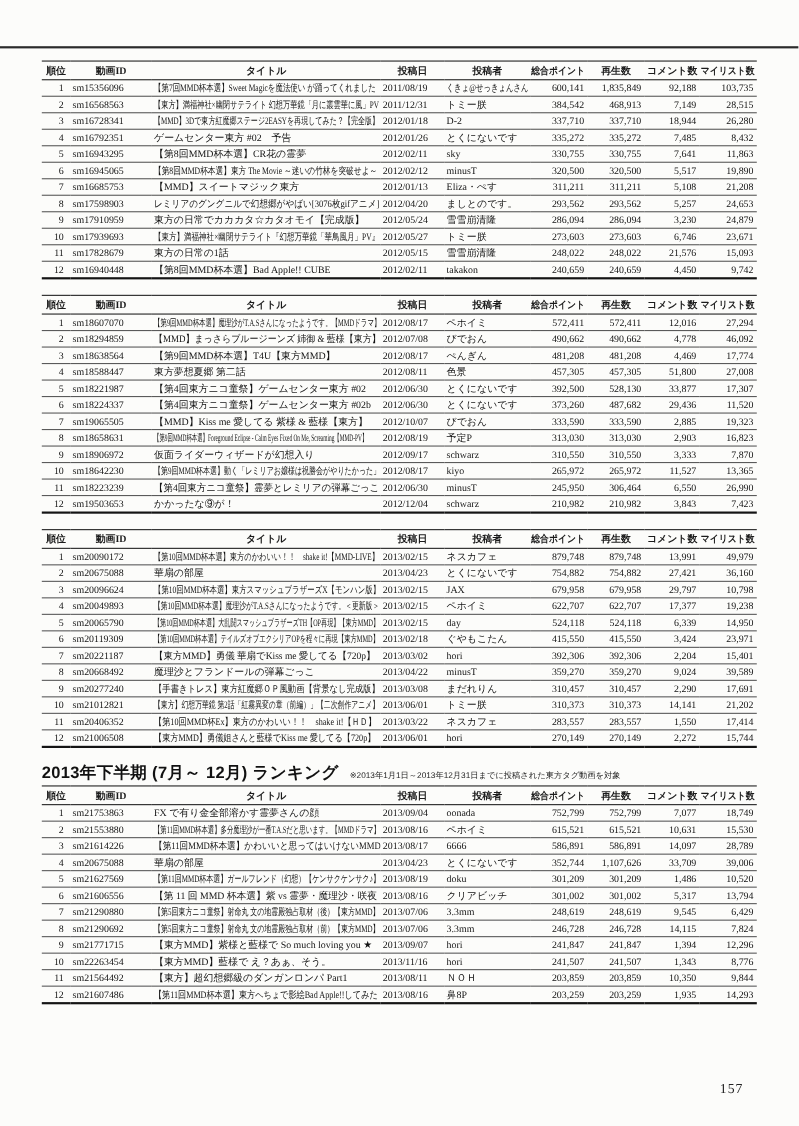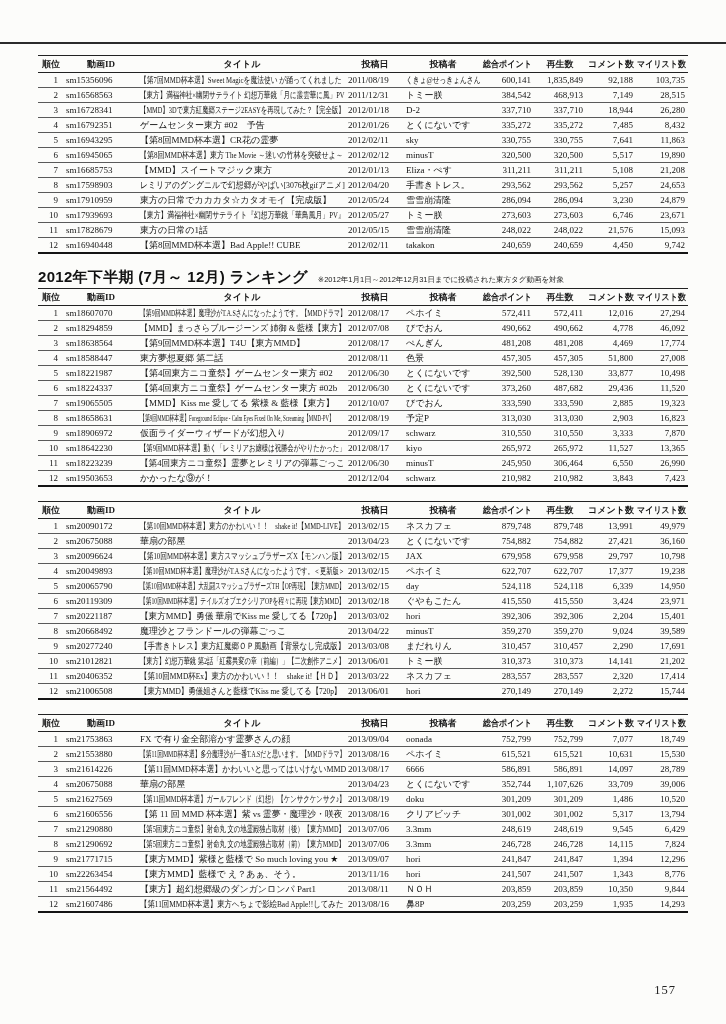--- a/index.html
+++ b/index.html
@@ -163,21 +163,21 @@
                 <td class="c5"><span class="fit">311,211</span></td>
                 <td class="c6"><span class="fit">311,211</span></td>
                 <td class="c7"><span class="fit">5,108</span></td>
                 <td class="c8"><span class="fit">21,208</span></td>
               </tr>
               <tr>
                 <td class="c0"><span class="fit">8</span></td>
                 <td class="c1"><span class="fit">sm17598903</span></td>
                 <td class="c2"><span class="fit" style="transform: scaleX(0.868644);">レミリアのグングニルで幻想郷がやばい[3076枚gifアニメ]</span></td>
                 <td class="c3"><span class="fit">2012/04/20</span></td>
-                <td class="c4"><span class="fit">手書きトレス。</span></td>
+                <td class="c4"><span class="fit">ましとのです。</span></td>
                 <td class="c5"><span class="fit">293,562</span></td>
                 <td class="c6"><span class="fit">293,562</span></td>
                 <td class="c7"><span class="fit">5,257</span></td>
                 <td class="c8"><span class="fit">24,653</span></td>
               </tr>
               <tr>
                 <td class="c0"><span class="fit">9</span></td>
                 <td class="c1"><span class="fit">sm17910959</span></td>
                 <td class="c2"><span class="fit">東方の日常でカカカタ☆カタオモイ【完成版】</span></td>
                 <td class="c3"><span class="fit">2012/05/24</span></td>
@@ -212,186 +212,20 @@
               <tr>
                 <td class="c0"><span class="fit">12</span></td>
                 <td class="c1"><span class="fit">sm16940448</span></td>
                 <td class="c2"><span class="fit">【第8回MMD杯本選】Bad Apple!! CUBE</span></td>
                 <td class="c3"><span class="fit">2012/02/11</span></td>
                 <td class="c4"><span class="fit">takakon</span></td>
                 <td class="c5"><span class="fit">240,659</span></td>
                 <td class="c6"><span class="fit">240,659</span></td>
                 <td class="c7"><span class="fit">4,450</span></td>
                 <td class="c8"><span class="fit">9,742</span></td>
-              </tr>
-            </tbody>
-  </table>
-</section>
-<section class="rank-section">
-  <div class="sec-head">
-    <h2 class="sec-title">2012年下半期 (7月～ 12月) ランキング</h2>
-    <span class="sec-note">※2012年1月1日～2012年12月31日までに投稿された東方タグ動画を対象</span>
-  </div>
-  <table class="rank-table">
-    <colgroup>
-              <col style="width:26px">
-              <col style="width:74px">
-              <col style="width:208px">
-              <col style="width:58px">
-              <col style="width:78px">
-              <col style="width:52px">
-              <col style="width:52px">
-              <col style="width:50px">
-              <col style="width:52px">
-            </colgroup>
-    <thead>
-              <tr>
-                <th class="c0"><span class="fit">順位</span></th>
-                <th class="c1"><span class="fit">動画ID</span></th>
-                <th class="c2"><span class="fit">タイトル</span></th>
-                <th class="c3"><span class="fit">投稿日</span></th>
-                <th class="c4"><span class="fit">投稿者</span></th>
-                <th class="c5"><span class="fit" style="transform: scaleX(0.890909);">総合ポイント</span></th>
-                <th class="c6"><span class="fit">再生数</span></th>
-                <th class="c7"><span class="fit">コメント数</span></th>
-                <th class="c8"><span class="fit" style="transform: scaleX(0.890909);">マイリスト数</span></th>
-              </tr>
-            </thead>
-    <tbody>
-              <tr>
-                <td class="c0"><span class="fit">1</span></td>
-                <td class="c1"><span class="fit">sm18607070</span></td>
-                <td class="c2"><span class="fit" style="transform: scaleX(0.650794);">【第9回MMD杯本選】魔理沙がT.A.Sさんになったようです。【MMDドラマ】</span></td>
-                <td class="c3"><span class="fit">2012/08/17</span></td>
-                <td class="c4"><span class="fit">ペホイミ</span></td>
-                <td class="c5"><span class="fit">572,411</span></td>
-                <td class="c6"><span class="fit">572,411</span></td>
-                <td class="c7"><span class="fit">12,016</span></td>
-                <td class="c8"><span class="fit">27,294</span></td>
-              </tr>
-              <tr>
-                <td class="c0"><span class="fit">2</span></td>
-                <td class="c1"><span class="fit">sm18294859</span></td>
-                <td class="c2"><span class="fit" style="transform: scaleX(0.90708);">【MMD】まっさらブルージーンズ 姉御 &amp; 藍様【東方】</span></td>
-                <td class="c3"><span class="fit">2012/07/08</span></td>
-                <td class="c4"><span class="fit">びでおん</span></td>
-                <td class="c5"><span class="fit">490,662</span></td>
-                <td class="c6"><span class="fit">490,662</span></td>
-                <td class="c7"><span class="fit">4,778</span></td>
-                <td class="c8"><span class="fit">46,092</span></td>
-              </tr>
-              <tr>
-                <td class="c0"><span class="fit">3</span></td>
-                <td class="c1"><span class="fit">sm18638564</span></td>
-                <td class="c2"><span class="fit">【第9回MMD杯本選】T4U【東方MMD】</span></td>
-                <td class="c3"><span class="fit">2012/08/17</span></td>
-                <td class="c4"><span class="fit">ぺんぎん</span></td>
-                <td class="c5"><span class="fit">481,208</span></td>
-                <td class="c6"><span class="fit">481,208</span></td>
-                <td class="c7"><span class="fit">4,469</span></td>
-                <td class="c8"><span class="fit">17,774</span></td>
-              </tr>
-              <tr>
-                <td class="c0"><span class="fit">4</span></td>
-                <td class="c1"><span class="fit">sm18588447</span></td>
-                <td class="c2"><span class="fit">東方夢想夏郷 第二話</span></td>
-                <td class="c3"><span class="fit">2012/08/11</span></td>
-                <td class="c4"><span class="fit">色景</span></td>
-                <td class="c5"><span class="fit">457,305</span></td>
-                <td class="c6"><span class="fit">457,305</span></td>
-                <td class="c7"><span class="fit">51,800</span></td>
-                <td class="c8"><span class="fit">27,008</span></td>
-              </tr>
-              <tr>
-                <td class="c0"><span class="fit">5</span></td>
-                <td class="c1"><span class="fit">sm18221987</span></td>
-                <td class="c2"><span class="fit">【第4回東方ニコ童祭】ゲームセンター東方 #02</span></td>
-                <td class="c3"><span class="fit">2012/06/30</span></td>
-                <td class="c4"><span class="fit">とくにないです</span></td>
-                <td class="c5"><span class="fit">392,500</span></td>
-                <td class="c6"><span class="fit">528,130</span></td>
-                <td class="c7"><span class="fit">33,877</span></td>
-                <td class="c8"><span class="fit">10,498</span></td>
-              </tr>
-              <tr>
-                <td class="c0"><span class="fit">6</span></td>
-                <td class="c1"><span class="fit">sm18224337</span></td>
-                <td class="c2"><span class="fit">【第4回東方ニコ童祭】ゲームセンター東方 #02b</span></td>
-                <td class="c3"><span class="fit">2012/06/30</span></td>
-                <td class="c4"><span class="fit">とくにないです</span></td>
-                <td class="c5"><span class="fit">373,260</span></td>
-                <td class="c6"><span class="fit">487,682</span></td>
-                <td class="c7"><span class="fit">29,436</span></td>
-                <td class="c8"><span class="fit">11,520</span></td>
-              </tr>
-              <tr>
-                <td class="c0"><span class="fit">7</span></td>
-                <td class="c1"><span class="fit">sm19065505</span></td>
-                <td class="c2"><span class="fit">【MMD】Kiss me 愛してる 紫様 &amp; 藍様【東方】</span></td>
-                <td class="c3"><span class="fit">2012/10/07</span></td>
-                <td class="c4"><span class="fit">びでおん</span></td>
-                <td class="c5"><span class="fit">333,590</span></td>
-                <td class="c6"><span class="fit">333,590</span></td>
-                <td class="c7"><span class="fit">2,885</span></td>
-                <td class="c8"><span class="fit">19,323</span></td>
-              </tr>
-              <tr>
-                <td class="c0"><span class="fit">8</span></td>
-                <td class="c1"><span class="fit">sm18658631</span></td>
-                <td class="c2"><span class="fit" style="transform: scaleX(0.545213);">【第9回MMD杯本選】Foreground Eclipse - Calm Eyes Fixed On Me, Screaming【MMD-PV】</span></td>
-                <td class="c3"><span class="fit">2012/08/19</span></td>
-                <td class="c4"><span class="fit">予定P</span></td>
-                <td class="c5"><span class="fit">313,030</span></td>
-                <td class="c6"><span class="fit">313,030</span></td>
-                <td class="c7"><span class="fit">2,903</span></td>
-                <td class="c8"><span class="fit">16,823</span></td>
-              </tr>
-              <tr>
-                <td class="c0"><span class="fit">9</span></td>
-                <td class="c1"><span class="fit">sm18906972</span></td>
-                <td class="c2"><span class="fit">仮面ライダーウィザードが幻想入り</span></td>
-                <td class="c3"><span class="fit">2012/09/17</span></td>
-                <td class="c4"><span class="fit">schwarz</span></td>
-                <td class="c5"><span class="fit">310,550</span></td>
-                <td class="c6"><span class="fit">310,550</span></td>
-                <td class="c7"><span class="fit">3,333</span></td>
-                <td class="c8"><span class="fit">7,870</span></td>
-              </tr>
-              <tr>
-                <td class="c0"><span class="fit">10</span></td>
-                <td class="c1"><span class="fit">sm18642230</span></td>
-                <td class="c2"><span class="fit" style="transform: scaleX(0.706897);">【第9回MMD杯本選】動く「レミリアお嬢様は祝勝会がやりたかった」</span></td>
-                <td class="c3"><span class="fit">2012/08/17</span></td>
-                <td class="c4"><span class="fit">kiyo</span></td>
-                <td class="c5"><span class="fit">265,972</span></td>
-                <td class="c6"><span class="fit">265,972</span></td>
-                <td class="c7"><span class="fit">11,527</span></td>
-                <td class="c8"><span class="fit">13,365</span></td>
-              </tr>
-              <tr>
-                <td class="c0"><span class="fit">11</span></td>
-                <td class="c1"><span class="fit">sm18223239</span></td>
-                <td class="c2"><span class="fit" style="transform: scaleX(0.957944);">【第4回東方ニコ童祭】霊夢とレミリアの弾幕ごっこ</span></td>
-                <td class="c3"><span class="fit">2012/06/30</span></td>
-                <td class="c4"><span class="fit">minusT</span></td>
-                <td class="c5"><span class="fit">245,950</span></td>
-                <td class="c6"><span class="fit">306,464</span></td>
-                <td class="c7"><span class="fit">6,550</span></td>
-                <td class="c8"><span class="fit">26,990</span></td>
-              </tr>
-              <tr>
-                <td class="c0"><span class="fit">12</span></td>
-                <td class="c1"><span class="fit">sm19503653</span></td>
-                <td class="c2"><span class="fit">かかったな⑨が！</span></td>
-                <td class="c3"><span class="fit">2012/12/04</span></td>
-                <td class="c4"><span class="fit">schwarz</span></td>
-                <td class="c5"><span class="fit">210,982</span></td>
-                <td class="c6"><span class="fit">210,982</span></td>
-                <td class="c7"><span class="fit">3,843</span></td>
-                <td class="c8"><span class="fit">7,423</span></td>
               </tr>
             </tbody>
   </table>
 </section>
 <section class="rank-section">
   <table class="rank-table">
     <colgroup>
               <col style="width:26px">
               <col style="width:74px">
               <col style="width:208px">
@@ -411,149 +245,149 @@
                 <th class="c4"><span class="fit">投稿者</span></th>
                 <th class="c5"><span class="fit" style="transform: scaleX(0.890909);">総合ポイント</span></th>
                 <th class="c6"><span class="fit">再生数</span></th>
                 <th class="c7"><span class="fit">コメント数</span></th>
                 <th class="c8"><span class="fit" style="transform: scaleX(0.890909);">マイリスト数</span></th>
               </tr>
             </thead>
     <tbody>
               <tr>
                 <td class="c0"><span class="fit">1</span></td>
-                <td class="c1"><span class="fit">sm20090172</span></td>
-                <td class="c2"><span class="fit" style="transform: scaleX(0.729537);">【第10回MMD杯本選】東方のかわいい！！　shake it!【MMD-LIVE】</span></td>
-                <td class="c3"><span class="fit">2013/02/15</span></td>
-                <td class="c4"><span class="fit">ネスカフェ</span></td>
-                <td class="c5"><span class="fit">879,748</span></td>
-                <td class="c6"><span class="fit">879,748</span></td>
-                <td class="c7"><span class="fit">13,991</span></td>
-                <td class="c8"><span class="fit">49,979</span></td>
+                <td class="c1"><span class="fit">sm18607070</span></td>
+                <td class="c2"><span class="fit" style="transform: scaleX(0.650794);">【第9回MMD杯本選】魔理沙がT.A.Sさんになったようです。【MMDドラマ】</span></td>
+                <td class="c3"><span class="fit">2012/08/17</span></td>
+                <td class="c4"><span class="fit">ペホイミ</span></td>
+                <td class="c5"><span class="fit">572,411</span></td>
+                <td class="c6"><span class="fit">572,411</span></td>
+                <td class="c7"><span class="fit">12,016</span></td>
+                <td class="c8"><span class="fit">27,294</span></td>
               </tr>
               <tr>
                 <td class="c0"><span class="fit">2</span></td>
-                <td class="c1"><span class="fit">sm20675088</span></td>
-                <td class="c2"><span class="fit">華扇の部屋</span></td>
-                <td class="c3"><span class="fit">2013/04/23</span></td>
+                <td class="c1"><span class="fit">sm18294859</span></td>
+                <td class="c2"><span class="fit" style="transform: scaleX(0.90708);">【MMD】まっさらブルージーンズ 姉御 &amp; 藍様【東方】</span></td>
+                <td class="c3"><span class="fit">2012/07/08</span></td>
+                <td class="c4"><span class="fit">びでおん</span></td>
+                <td class="c5"><span class="fit">490,662</span></td>
+                <td class="c6"><span class="fit">490,662</span></td>
+                <td class="c7"><span class="fit">4,778</span></td>
+                <td class="c8"><span class="fit">46,092</span></td>
+              </tr>
+              <tr>
+                <td class="c0"><span class="fit">3</span></td>
+                <td class="c1"><span class="fit">sm18638564</span></td>
+                <td class="c2"><span class="fit">【第9回MMD杯本選】T4U【東方MMD】</span></td>
+                <td class="c3"><span class="fit">2012/08/17</span></td>
+                <td class="c4"><span class="fit">ぺんぎん</span></td>
+                <td class="c5"><span class="fit">481,208</span></td>
+                <td class="c6"><span class="fit">481,208</span></td>
+                <td class="c7"><span class="fit">4,469</span></td>
+                <td class="c8"><span class="fit">17,774</span></td>
+              </tr>
+              <tr>
+                <td class="c0"><span class="fit">4</span></td>
+                <td class="c1"><span class="fit">sm18588447</span></td>
+                <td class="c2"><span class="fit">東方夢想夏郷 第二話</span></td>
+                <td class="c3"><span class="fit">2012/08/11</span></td>
+                <td class="c4"><span class="fit">色景</span></td>
+                <td class="c5"><span class="fit">457,305</span></td>
+                <td class="c6"><span class="fit">457,305</span></td>
+                <td class="c7"><span class="fit">51,800</span></td>
+                <td class="c8"><span class="fit">27,008</span></td>
+              </tr>
+              <tr>
+                <td class="c0"><span class="fit">5</span></td>
+                <td class="c1"><span class="fit">sm18221987</span></td>
+                <td class="c2"><span class="fit">【第4回東方ニコ童祭】ゲームセンター東方 #02</span></td>
+                <td class="c3"><span class="fit">2012/06/30</span></td>
                 <td class="c4"><span class="fit">とくにないです</span></td>
-                <td class="c5"><span class="fit">754,882</span></td>
-                <td class="c6"><span class="fit">754,882</span></td>
-                <td class="c7"><span class="fit">27,421</span></td>
-                <td class="c8"><span class="fit">36,160</span></td>
-              </tr>
-              <tr>
-                <td class="c0"><span class="fit">3</span></td>
-                <td class="c1"><span class="fit">sm20096624</span></td>
-                <td class="c2"><span class="fit" style="transform: scaleX(0.748175);">【第10回MMD杯本選】東方スマッシュブラザーズX【モンハン版】</span></td>
-                <td class="c3"><span class="fit">2013/02/15</span></td>
-                <td class="c4"><span class="fit">JAX</span></td>
-                <td class="c5"><span class="fit">679,958</span></td>
-                <td class="c6"><span class="fit">679,958</span></td>
-                <td class="c7"><span class="fit">29,797</span></td>
-                <td class="c8"><span class="fit">10,798</span></td>
-              </tr>
-              <tr>
-                <td class="c0"><span class="fit">4</span></td>
-                <td class="c1"><span class="fit">sm20049893</span></td>
-                <td class="c2"><span class="fit" style="transform: scaleX(0.687919);">【第10回MMD杯本選】魔理沙がT.A.Sさんになったようです。＜更新版＞</span></td>
-                <td class="c3"><span class="fit">2013/02/15</span></td>
-                <td class="c4"><span class="fit">ペホイミ</span></td>
-                <td class="c5"><span class="fit">622,707</span></td>
-                <td class="c6"><span class="fit">622,707</span></td>
-                <td class="c7"><span class="fit">17,377</span></td>
-                <td class="c8"><span class="fit">19,238</span></td>
-              </tr>
-              <tr>
-                <td class="c0"><span class="fit">5</span></td>
-                <td class="c1"><span class="fit">sm20065790</span></td>
-                <td class="c2"><span class="fit" style="transform: scaleX(0.61747);">【第10回MMD杯本選】大乱闘スマッシュブラザーズTH【OP再現】【東方MMD】</span></td>
-                <td class="c3"><span class="fit">2013/02/15</span></td>
-                <td class="c4"><span class="fit">day</span></td>
-                <td class="c5"><span class="fit">524,118</span></td>
-                <td class="c6"><span class="fit">524,118</span></td>
-                <td class="c7"><span class="fit">6,339</span></td>
-                <td class="c8"><span class="fit">14,950</span></td>
+                <td class="c5"><span class="fit">392,500</span></td>
+                <td class="c6"><span class="fit">528,130</span></td>
+                <td class="c7"><span class="fit">33,877</span></td>
+                <td class="c8"><span class="fit">17,307</span></td>
               </tr>
               <tr>
                 <td class="c0"><span class="fit">6</span></td>
-                <td class="c1"><span class="fit">sm20119309</span></td>
-                <td class="c2"><span class="fit" style="transform: scaleX(0.638629);">【第10回MMD杯本選】テイルズオブエクシリアOPを程々に再現【東方MMD】</span></td>
-                <td class="c3"><span class="fit">2013/02/18</span></td>
-                <td class="c4"><span class="fit">ぐやもこたん</span></td>
-                <td class="c5"><span class="fit">415,550</span></td>
-                <td class="c6"><span class="fit">415,550</span></td>
-                <td class="c7"><span class="fit">3,424</span></td>
-                <td class="c8"><span class="fit">23,971</span></td>
+                <td class="c1"><span class="fit">sm18224337</span></td>
+                <td class="c2"><span class="fit">【第4回東方ニコ童祭】ゲームセンター東方 #02b</span></td>
+                <td class="c3"><span class="fit">2012/06/30</span></td>
+                <td class="c4"><span class="fit">とくにないです</span></td>
+                <td class="c5"><span class="fit">373,260</span></td>
+                <td class="c6"><span class="fit">487,682</span></td>
+                <td class="c7"><span class="fit">29,436</span></td>
+                <td class="c8"><span class="fit">11,520</span></td>
               </tr>
               <tr>
                 <td class="c0"><span class="fit">7</span></td>
-                <td class="c1"><span class="fit">sm20221187</span></td>
-                <td class="c2"><span class="fit" style="transform: scaleX(0.957944);">【東方MMD】勇儀 華扇でKiss me 愛してる【720p】</span></td>
-                <td class="c3"><span class="fit">2013/03/02</span></td>
-                <td class="c4"><span class="fit">hori</span></td>
-                <td class="c5"><span class="fit">392,306</span></td>
-                <td class="c6"><span class="fit">392,306</span></td>
-                <td class="c7"><span class="fit">2,204</span></td>
-                <td class="c8"><span class="fit">15,401</span></td>
+                <td class="c1"><span class="fit">sm19065505</span></td>
+                <td class="c2"><span class="fit">【MMD】Kiss me 愛してる 紫様 &amp; 藍様【東方】</span></td>
+                <td class="c3"><span class="fit">2012/10/07</span></td>
+                <td class="c4"><span class="fit">びでおん</span></td>
+                <td class="c5"><span class="fit">333,590</span></td>
+                <td class="c6"><span class="fit">333,590</span></td>
+                <td class="c7"><span class="fit">2,885</span></td>
+                <td class="c8"><span class="fit">19,323</span></td>
               </tr>
               <tr>
                 <td class="c0"><span class="fit">8</span></td>
-                <td class="c1"><span class="fit">sm20668492</span></td>
-                <td class="c2"><span class="fit">魔理沙とフランドールの弾幕ごっこ</span></td>
-                <td class="c3"><span class="fit">2013/04/22</span></td>
+                <td class="c1"><span class="fit">sm18658631</span></td>
+                <td class="c2"><span class="fit" style="transform: scaleX(0.545213);">【第9回MMD杯本選】Foreground Eclipse - Calm Eyes Fixed On Me, Screaming【MMD-PV】</span></td>
+                <td class="c3"><span class="fit">2012/08/19</span></td>
+                <td class="c4"><span class="fit">予定P</span></td>
+                <td class="c5"><span class="fit">313,030</span></td>
+                <td class="c6"><span class="fit">313,030</span></td>
+                <td class="c7"><span class="fit">2,903</span></td>
+                <td class="c8"><span class="fit">16,823</span></td>
+              </tr>
+              <tr>
+                <td class="c0"><span class="fit">9</span></td>
+                <td class="c1"><span class="fit">sm18906972</span></td>
+                <td class="c2"><span class="fit">仮面ライダーウィザードが幻想入り</span></td>
+                <td class="c3"><span class="fit">2012/09/17</span></td>
+                <td class="c4"><span class="fit">schwarz</span></td>
+                <td class="c5"><span class="fit">310,550</span></td>
+                <td class="c6"><span class="fit">310,550</span></td>
+                <td class="c7"><span class="fit">3,333</span></td>
+                <td class="c8"><span class="fit">7,870</span></td>
+              </tr>
+              <tr>
+                <td class="c0"><span class="fit">10</span></td>
+                <td class="c1"><span class="fit">sm18642230</span></td>
+                <td class="c2"><span class="fit" style="transform: scaleX(0.706897);">【第9回MMD杯本選】動く「レミリアお嬢様は祝勝会がやりたかった」</span></td>
+                <td class="c3"><span class="fit">2012/08/17</span></td>
+                <td class="c4"><span class="fit">kiyo</span></td>
+                <td class="c5"><span class="fit">265,972</span></td>
+                <td class="c6"><span class="fit">265,972</span></td>
+                <td class="c7"><span class="fit">11,527</span></td>
+                <td class="c8"><span class="fit">13,365</span></td>
+              </tr>
+              <tr>
+                <td class="c0"><span class="fit">11</span></td>
+                <td class="c1"><span class="fit">sm18223239</span></td>
+                <td class="c2"><span class="fit" style="transform: scaleX(0.957944);">【第4回東方ニコ童祭】霊夢とレミリアの弾幕ごっこ</span></td>
+                <td class="c3"><span class="fit">2012/06/30</span></td>
                 <td class="c4"><span class="fit">minusT</span></td>
-                <td class="c5"><span class="fit">359,270</span></td>
-                <td class="c6"><span class="fit">359,270</span></td>
-                <td class="c7"><span class="fit">9,024</span></td>
-                <td class="c8"><span class="fit">39,589</span></td>
-              </tr>
-              <tr>
-                <td class="c0"><span class="fit">9</span></td>
-                <td class="c1"><span class="fit">sm20277240</span></td>
-                <td class="c2"><span class="fit" style="transform: scaleX(0.840164);">【手書きトレス】東方紅魔郷ＯＰ風動画【背景なし完成版】</span></td>
-                <td class="c3"><span class="fit">2013/03/08</span></td>
-                <td class="c4"><span class="fit">まだれりん</span></td>
-                <td class="c5"><span class="fit">310,457</span></td>
-                <td class="c6"><span class="fit">310,457</span></td>
-                <td class="c7"><span class="fit">2,290</span></td>
-                <td class="c8"><span class="fit">17,691</span></td>
-              </tr>
-              <tr>
-                <td class="c0"><span class="fit">10</span></td>
-                <td class="c1"><span class="fit">sm21012821</span></td>
-                <td class="c2"><span class="fit" style="transform: scaleX(0.692568);">【東方】幻想万華鏡 第2話「紅霧異変の章（前編）」【二次創作アニメ】</span></td>
-                <td class="c3"><span class="fit">2013/06/01</span></td>
-                <td class="c4"><span class="fit">トミー朕</span></td>
-                <td class="c5"><span class="fit">310,373</span></td>
-                <td class="c6"><span class="fit">310,373</span></td>
-                <td class="c7"><span class="fit">14,141</span></td>
-                <td class="c8"><span class="fit">21,202</span></td>
-              </tr>
-              <tr>
-                <td class="c0"><span class="fit">11</span></td>
-                <td class="c1"><span class="fit">sm20406352</span></td>
-                <td class="c2"><span class="fit" style="transform: scaleX(0.826613);">【第10回MMD杯Ex】東方のかわいい！！　shake it!【ＨＤ】</span></td>
-                <td class="c3"><span class="fit">2013/03/22</span></td>
-                <td class="c4"><span class="fit">ネスカフェ</span></td>
-                <td class="c5"><span class="fit">283,557</span></td>
-                <td class="c6"><span class="fit">283,557</span></td>
-                <td class="c7"><span class="fit">2,320</span></td>
-                <td class="c8"><span class="fit">17,414</span></td>
+                <td class="c5"><span class="fit">245,950</span></td>
+                <td class="c6"><span class="fit">306,464</span></td>
+                <td class="c7"><span class="fit">6,550</span></td>
+                <td class="c8"><span class="fit">26,990</span></td>
               </tr>
               <tr>
                 <td class="c0"><span class="fit">12</span></td>
-                <td class="c1"><span class="fit">sm21006508</span></td>
-                <td class="c2"><span class="fit" style="transform: scaleX(0.823293);">【東方MMD】勇儀姐さんと藍様でKiss me 愛してる【720p】</span></td>
-                <td class="c3"><span class="fit">2013/06/01</span></td>
-                <td class="c4"><span class="fit">hori</span></td>
-                <td class="c5"><span class="fit">270,149</span></td>
-                <td class="c6"><span class="fit">270,149</span></td>
-                <td class="c7"><span class="fit">2,272</span></td>
-                <td class="c8"><span class="fit">15,744</span></td>
+                <td class="c1"><span class="fit">sm19503653</span></td>
+                <td class="c2"><span class="fit">かかったな⑨が！</span></td>
+                <td class="c3"><span class="fit">2012/12/04</span></td>
+                <td class="c4"><span class="fit">schwarz</span></td>
+                <td class="c5"><span class="fit">210,982</span></td>
+                <td class="c6"><span class="fit">210,982</span></td>
+                <td class="c7"><span class="fit">3,843</span></td>
+                <td class="c8"><span class="fit">7,423</span></td>
               </tr>
             </tbody>
   </table>
 </section>
 <section class="rank-section">
   <table class="rank-table">
     <colgroup>
               <col style="width:26px">
               <col style="width:74px">
               <col style="width:208px">
@@ -573,20 +407,186 @@
                 <th class="c4"><span class="fit">投稿者</span></th>
                 <th class="c5"><span class="fit" style="transform: scaleX(0.890909);">総合ポイント</span></th>
                 <th class="c6"><span class="fit">再生数</span></th>
                 <th class="c7"><span class="fit">コメント数</span></th>
                 <th class="c8"><span class="fit" style="transform: scaleX(0.890909);">マイリスト数</span></th>
               </tr>
             </thead>
     <tbody>
               <tr>
                 <td class="c0"><span class="fit">1</span></td>
+                <td class="c1"><span class="fit">sm20090172</span></td>
+                <td class="c2"><span class="fit" style="transform: scaleX(0.729537);">【第10回MMD杯本選】東方のかわいい！！　shake it!【MMD-LIVE】</span></td>
+                <td class="c3"><span class="fit">2013/02/15</span></td>
+                <td class="c4"><span class="fit">ネスカフェ</span></td>
+                <td class="c5"><span class="fit">879,748</span></td>
+                <td class="c6"><span class="fit">879,748</span></td>
+                <td class="c7"><span class="fit">13,991</span></td>
+                <td class="c8"><span class="fit">49,979</span></td>
+              </tr>
+              <tr>
+                <td class="c0"><span class="fit">2</span></td>
+                <td class="c1"><span class="fit">sm20675088</span></td>
+                <td class="c2"><span class="fit">華扇の部屋</span></td>
+                <td class="c3"><span class="fit">2013/04/23</span></td>
+                <td class="c4"><span class="fit">とくにないです</span></td>
+                <td class="c5"><span class="fit">754,882</span></td>
+                <td class="c6"><span class="fit">754,882</span></td>
+                <td class="c7"><span class="fit">27,421</span></td>
+                <td class="c8"><span class="fit">36,160</span></td>
+              </tr>
+              <tr>
+                <td class="c0"><span class="fit">3</span></td>
+                <td class="c1"><span class="fit">sm20096624</span></td>
+                <td class="c2"><span class="fit" style="transform: scaleX(0.748175);">【第10回MMD杯本選】東方スマッシュブラザーズX【モンハン版】</span></td>
+                <td class="c3"><span class="fit">2013/02/15</span></td>
+                <td class="c4"><span class="fit">JAX</span></td>
+                <td class="c5"><span class="fit">679,958</span></td>
+                <td class="c6"><span class="fit">679,958</span></td>
+                <td class="c7"><span class="fit">29,797</span></td>
+                <td class="c8"><span class="fit">10,798</span></td>
+              </tr>
+              <tr>
+                <td class="c0"><span class="fit">4</span></td>
+                <td class="c1"><span class="fit">sm20049893</span></td>
+                <td class="c2"><span class="fit" style="transform: scaleX(0.687919);">【第10回MMD杯本選】魔理沙がT.A.Sさんになったようです。＜更新版＞</span></td>
+                <td class="c3"><span class="fit">2013/02/15</span></td>
+                <td class="c4"><span class="fit">ペホイミ</span></td>
+                <td class="c5"><span class="fit">622,707</span></td>
+                <td class="c6"><span class="fit">622,707</span></td>
+                <td class="c7"><span class="fit">17,377</span></td>
+                <td class="c8"><span class="fit">19,238</span></td>
+              </tr>
+              <tr>
+                <td class="c0"><span class="fit">5</span></td>
+                <td class="c1"><span class="fit">sm20065790</span></td>
+                <td class="c2"><span class="fit" style="transform: scaleX(0.61747);">【第10回MMD杯本選】大乱闘スマッシュブラザーズTH【OP再現】【東方MMD】</span></td>
+                <td class="c3"><span class="fit">2013/02/15</span></td>
+                <td class="c4"><span class="fit">day</span></td>
+                <td class="c5"><span class="fit">524,118</span></td>
+                <td class="c6"><span class="fit">524,118</span></td>
+                <td class="c7"><span class="fit">6,339</span></td>
+                <td class="c8"><span class="fit">14,950</span></td>
+              </tr>
+              <tr>
+                <td class="c0"><span class="fit">6</span></td>
+                <td class="c1"><span class="fit">sm20119309</span></td>
+                <td class="c2"><span class="fit" style="transform: scaleX(0.638629);">【第10回MMD杯本選】テイルズオブエクシリアOPを程々に再現【東方MMD】</span></td>
+                <td class="c3"><span class="fit">2013/02/18</span></td>
+                <td class="c4"><span class="fit">ぐやもこたん</span></td>
+                <td class="c5"><span class="fit">415,550</span></td>
+                <td class="c6"><span class="fit">415,550</span></td>
+                <td class="c7"><span class="fit">3,424</span></td>
+                <td class="c8"><span class="fit">23,971</span></td>
+              </tr>
+              <tr>
+                <td class="c0"><span class="fit">7</span></td>
+                <td class="c1"><span class="fit">sm20221187</span></td>
+                <td class="c2"><span class="fit" style="transform: scaleX(0.957944);">【東方MMD】勇儀 華扇でKiss me 愛してる【720p】</span></td>
+                <td class="c3"><span class="fit">2013/03/02</span></td>
+                <td class="c4"><span class="fit">hori</span></td>
+                <td class="c5"><span class="fit">392,306</span></td>
+                <td class="c6"><span class="fit">392,306</span></td>
+                <td class="c7"><span class="fit">2,204</span></td>
+                <td class="c8"><span class="fit">15,401</span></td>
+              </tr>
+              <tr>
+                <td class="c0"><span class="fit">8</span></td>
+                <td class="c1"><span class="fit">sm20668492</span></td>
+                <td class="c2"><span class="fit">魔理沙とフランドールの弾幕ごっこ</span></td>
+                <td class="c3"><span class="fit">2013/04/22</span></td>
+                <td class="c4"><span class="fit">minusT</span></td>
+                <td class="c5"><span class="fit">359,270</span></td>
+                <td class="c6"><span class="fit">359,270</span></td>
+                <td class="c7"><span class="fit">9,024</span></td>
+                <td class="c8"><span class="fit">39,589</span></td>
+              </tr>
+              <tr>
+                <td class="c0"><span class="fit">9</span></td>
+                <td class="c1"><span class="fit">sm20277240</span></td>
+                <td class="c2"><span class="fit" style="transform: scaleX(0.840164);">【手書きトレス】東方紅魔郷ＯＰ風動画【背景なし完成版】</span></td>
+                <td class="c3"><span class="fit">2013/03/08</span></td>
+                <td class="c4"><span class="fit">まだれりん</span></td>
+                <td class="c5"><span class="fit">310,457</span></td>
+                <td class="c6"><span class="fit">310,457</span></td>
+                <td class="c7"><span class="fit">2,290</span></td>
+                <td class="c8"><span class="fit">17,691</span></td>
+              </tr>
+              <tr>
+                <td class="c0"><span class="fit">10</span></td>
+                <td class="c1"><span class="fit">sm21012821</span></td>
+                <td class="c2"><span class="fit" style="transform: scaleX(0.692568);">【東方】幻想万華鏡 第2話「紅霧異変の章（前編）」【二次創作アニメ】</span></td>
+                <td class="c3"><span class="fit">2013/06/01</span></td>
+                <td class="c4"><span class="fit">トミー朕</span></td>
+                <td class="c5"><span class="fit">310,373</span></td>
+                <td class="c6"><span class="fit">310,373</span></td>
+                <td class="c7"><span class="fit">14,141</span></td>
+                <td class="c8"><span class="fit">21,202</span></td>
+              </tr>
+              <tr>
+                <td class="c0"><span class="fit">11</span></td>
+                <td class="c1"><span class="fit">sm20406352</span></td>
+                <td class="c2"><span class="fit" style="transform: scaleX(0.826613);">【第10回MMD杯Ex】東方のかわいい！！　shake it!【ＨＤ】</span></td>
+                <td class="c3"><span class="fit">2013/03/22</span></td>
+                <td class="c4"><span class="fit">ネスカフェ</span></td>
+                <td class="c5"><span class="fit">283,557</span></td>
+                <td class="c6"><span class="fit">283,557</span></td>
+                <td class="c7"><span class="fit">1,550</span></td>
+                <td class="c8"><span class="fit">17,414</span></td>
+              </tr>
+              <tr>
+                <td class="c0"><span class="fit">12</span></td>
+                <td class="c1"><span class="fit">sm21006508</span></td>
+                <td class="c2"><span class="fit" style="transform: scaleX(0.823293);">【東方MMD】勇儀姐さんと藍様でKiss me 愛してる【720p】</span></td>
+                <td class="c3"><span class="fit">2013/06/01</span></td>
+                <td class="c4"><span class="fit">hori</span></td>
+                <td class="c5"><span class="fit">270,149</span></td>
+                <td class="c6"><span class="fit">270,149</span></td>
+                <td class="c7"><span class="fit">2,272</span></td>
+                <td class="c8"><span class="fit">15,744</span></td>
+              </tr>
+            </tbody>
+  </table>
+</section>
+<section class="rank-section">
+  <div class="sec-head">
+    <h2 class="sec-title">2013年下半期 (7月～ 12月) ランキング</h2>
+    <span class="sec-note">※2013年1月1日～2013年12月31日までに投稿された東方タグ動画を対象</span>
+  </div>
+  <table class="rank-table">
+    <colgroup>
+              <col style="width:26px">
+              <col style="width:74px">
+              <col style="width:208px">
+              <col style="width:58px">
+              <col style="width:78px">
+              <col style="width:52px">
+              <col style="width:52px">
+              <col style="width:50px">
+              <col style="width:52px">
+            </colgroup>
+    <thead>
+              <tr>
+                <th class="c0"><span class="fit">順位</span></th>
+                <th class="c1"><span class="fit">動画ID</span></th>
+                <th class="c2"><span class="fit">タイトル</span></th>
+                <th class="c3"><span class="fit">投稿日</span></th>
+                <th class="c4"><span class="fit">投稿者</span></th>
+                <th class="c5"><span class="fit" style="transform: scaleX(0.890909);">総合ポイント</span></th>
+                <th class="c6"><span class="fit">再生数</span></th>
+                <th class="c7"><span class="fit">コメント数</span></th>
+                <th class="c8"><span class="fit" style="transform: scaleX(0.890909);">マイリスト数</span></th>
+              </tr>
+            </thead>
+    <tbody>
+              <tr>
+                <td class="c0"><span class="fit">1</span></td>
                 <td class="c1"><span class="fit">sm21753863</span></td>
                 <td class="c2"><span class="fit">FX で有り金全部溶かす霊夢さんの顔</span></td>
                 <td class="c3"><span class="fit">2013/09/04</span></td>
                 <td class="c4"><span class="fit">oonada</span></td>
                 <td class="c5"><span class="fit">752,799</span></td>
                 <td class="c6"><span class="fit">752,799</span></td>
                 <td class="c7"><span class="fit">7,077</span></td>
                 <td class="c8"><span class="fit">18,749</span></td>
               </tr>
               <tr>

